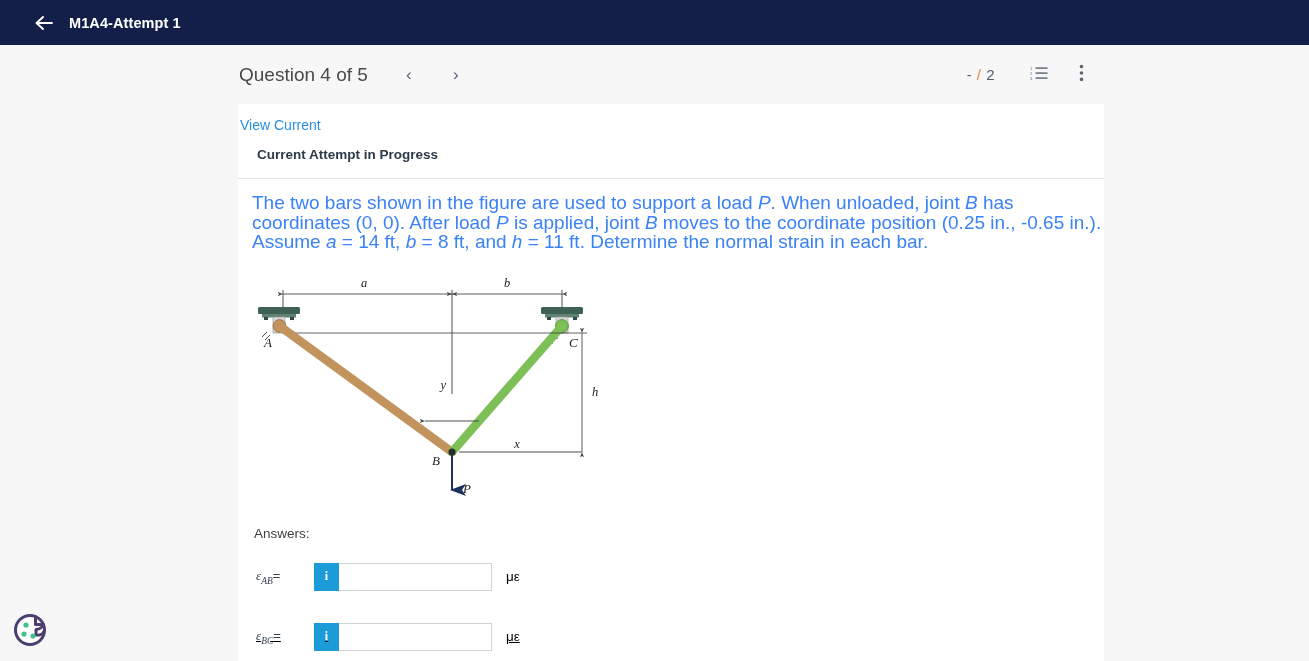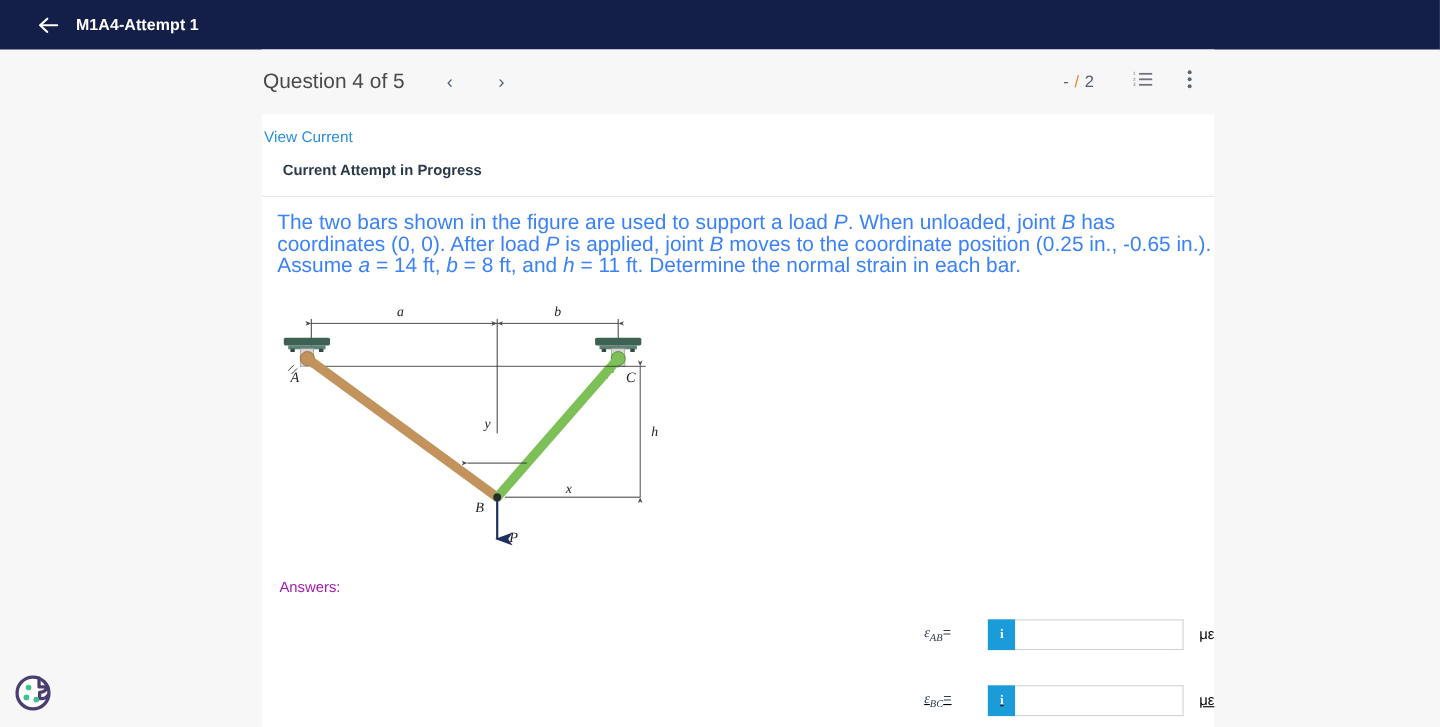--- a/index.html
+++ b/index.html
@@ -111,25 +111,25 @@
     color: #3b82f6;
   }
   .prompt i { font-style: italic; }
 
   
   .figure { position: relative; width: 360px; height: 240px; margin-top: 22px; margin-left: 0px; }
 
   
   .answers-label {
     margin-top: 12px; margin-left: 2px;
-    font-size: 13.5px; color: #a21caf;
+    font-size: 13.5px; color: #404040;
   }
   .answer-row {
     display: flex; align-items: center;
-    margin-top: 22px; margin-left: 4px; justify-content: flex-end;
+    margin-top: 22px; margin-left: 4px;
   }
   .answer-row.second { margin-top: 32px; text-decoration: underline; }
   .ans-label {
     width: 58px;
     font-size: 13px; color: #2e3c4c;
     font-family: "Liberation Serif", serif;
     font-style: italic;
   }
   .ans-label sub { font-size: 9.5px; font-style: italic; }
   .ans-label .eq { font-style: normal; font-family: "Liberation Sans", sans-serif; }

